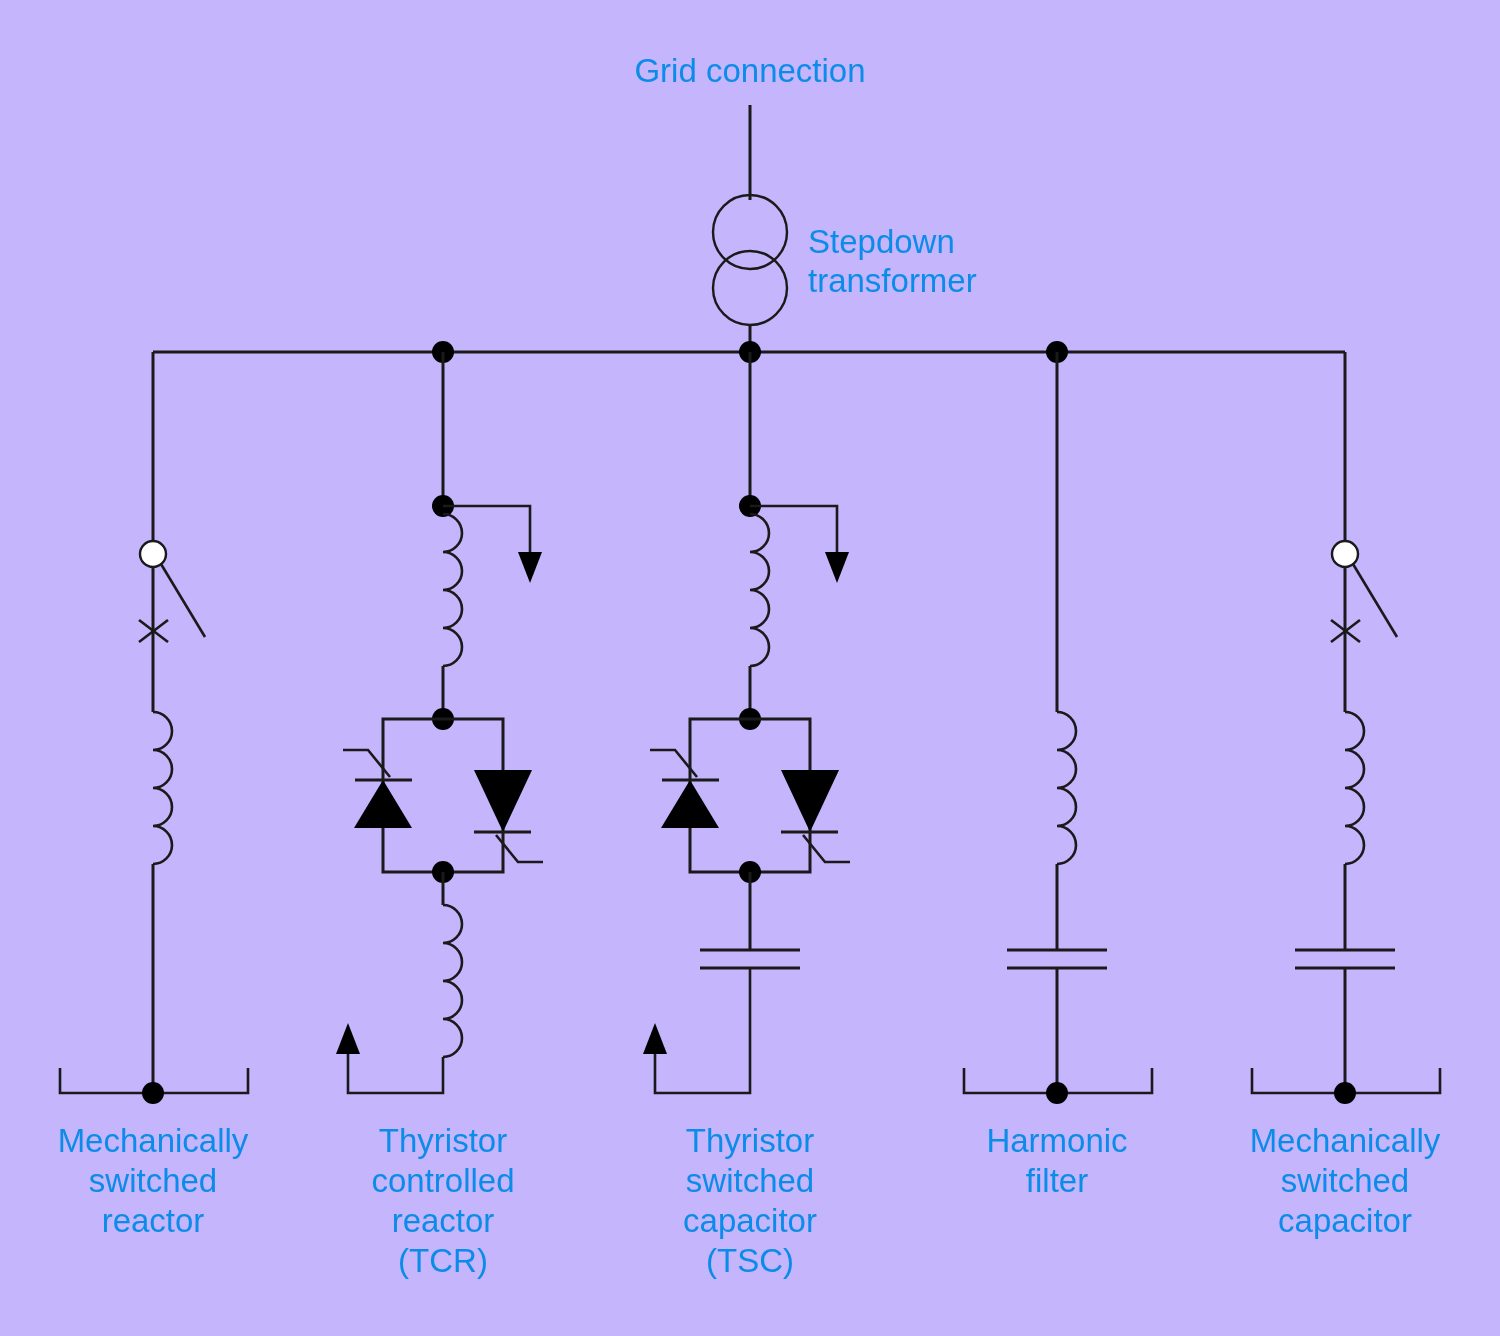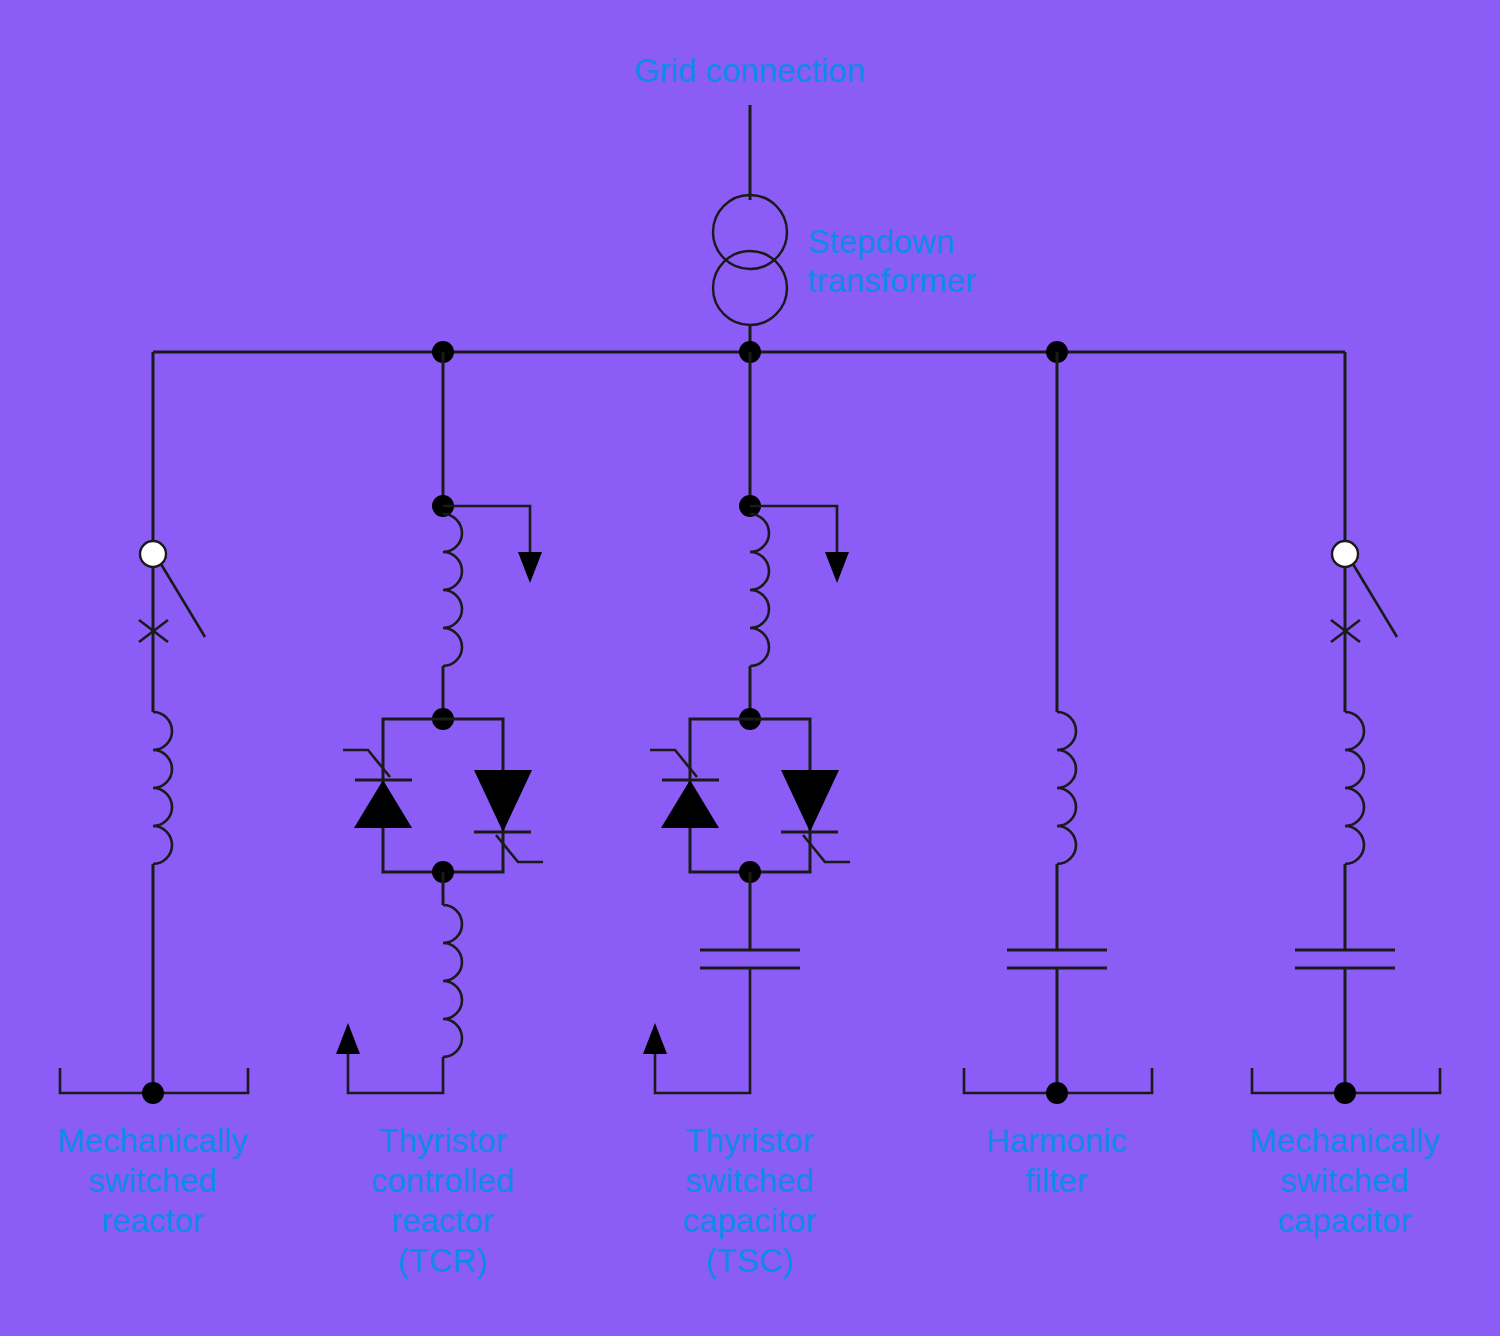--- a/index.html
+++ b/index.html
@@ -8,21 +8,21 @@
     padding: 0;
     background: #ffffff;
   }
   body {
     font-family: "Liberation Sans", sans-serif;
   }
   #diagram-root {
     position: relative;
     width: 1500px;
     height: 1336px;
-    background: #8b5cf6;
+    background: #c4b5fd;
     overflow: hidden;
   }
   svg#svc-svg {
     display: block;
     width: 1500px;
     height: 1336px;
   }
   .wire {
     stroke: #1a1a1a;
     stroke-width: 3;

